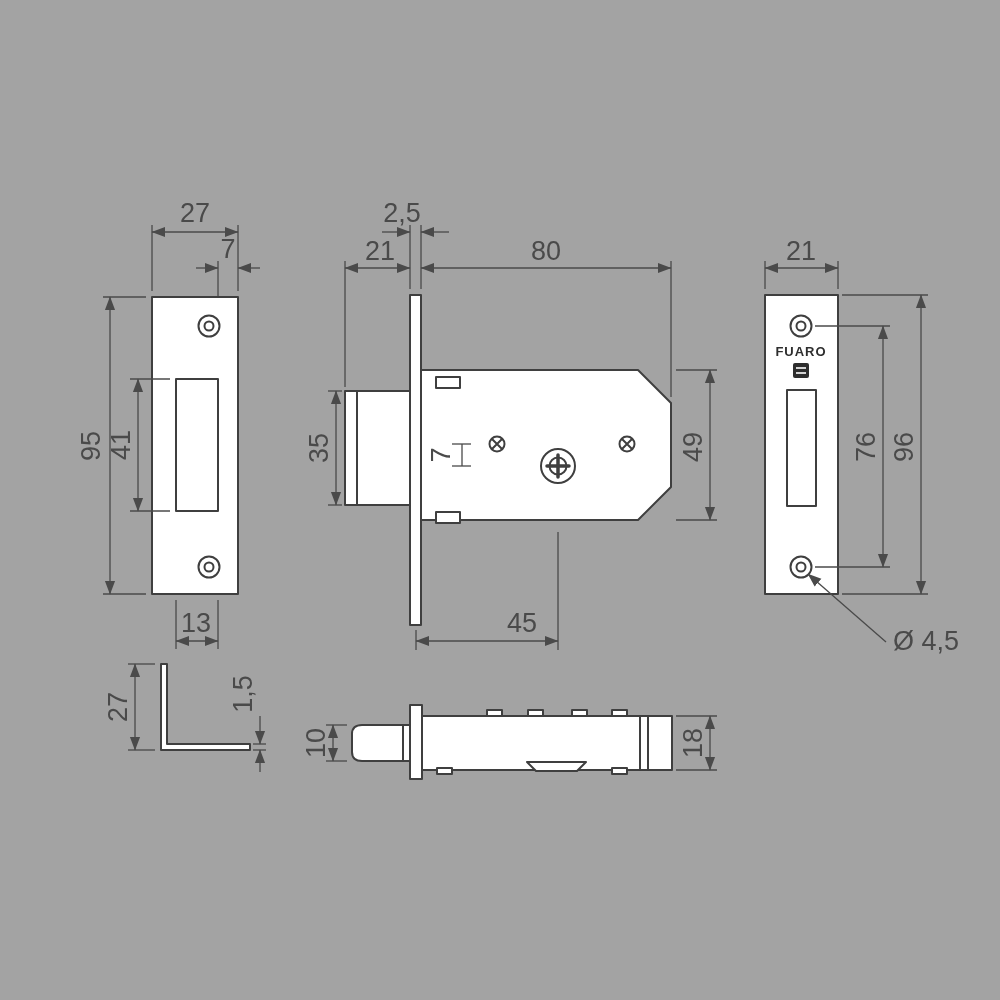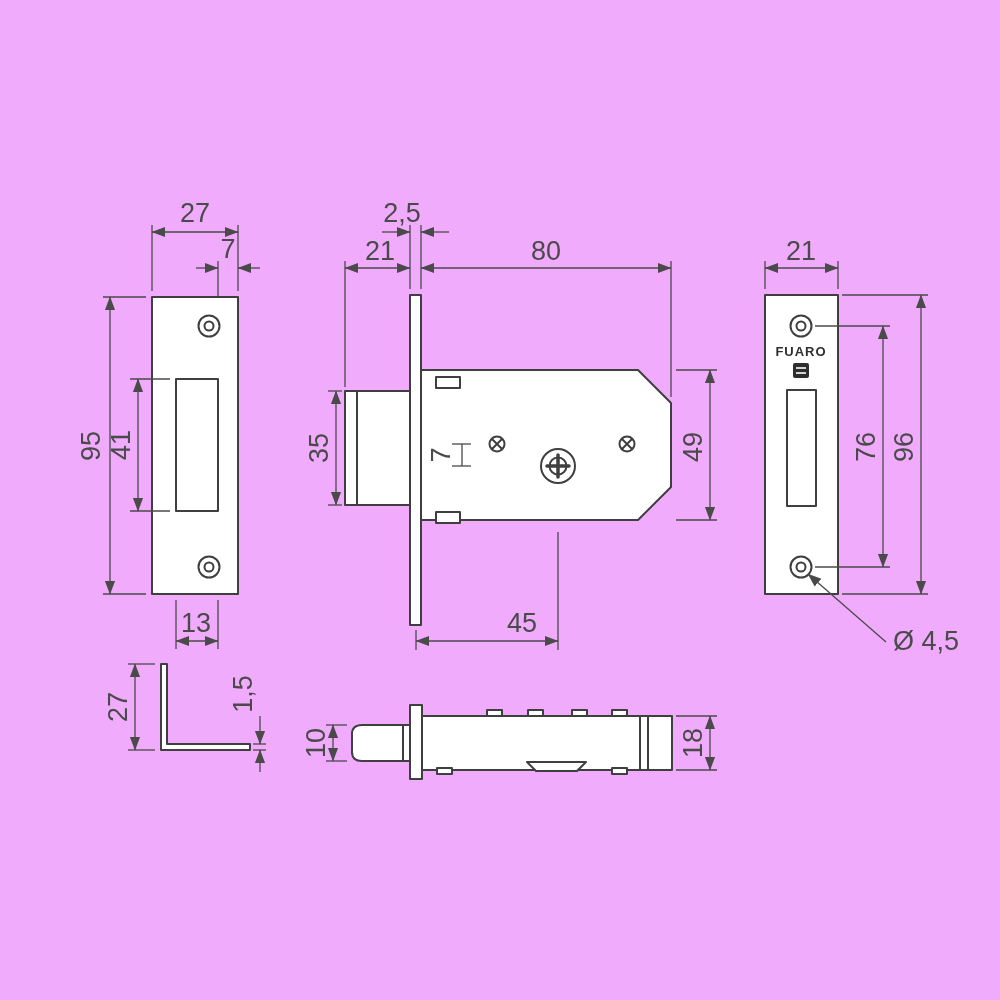--- a/index.html
+++ b/index.html
@@ -1,16 +1,16 @@
 <!DOCTYPE html>
 <html><head>
 <meta charset="utf-8">
 <style>
   html,body{margin:0;padding:0;background:#ffffff;}
-  .stage{width:1000px;height:1000px;position:relative;background:#f0abfc;overflow:hidden;}
+  .stage{width:1000px;height:1000px;position:relative;background:#a3a3a3;overflow:hidden;}
   svg{display:block;}
   .outline{fill:none;stroke:#3f3f3f;stroke-width:2;stroke-linejoin:round;stroke-linecap:round;}
   .outline-f{fill:#ffffff;stroke:#3f3f3f;stroke-width:2;stroke-linejoin:round;}
   .thin{fill:none;stroke:#4a4a4a;stroke-width:1.3;}
   .dimline{fill:none;stroke:#4a4a4a;stroke-width:1.3;}
   .dim{font-family:"Liberation Sans", sans-serif;font-size:27px;fill:#4a4a4a;}
   .brand{font-family:"Liberation Sans", sans-serif;font-size:13px;font-weight:bold;letter-spacing:1px;fill:#2e2e2e;}
   .cross{fill:none;stroke:#3f3f3f;stroke-width:2;stroke-linecap:round;}
   .spindle-cross{fill:none;stroke:#3f3f3f;stroke-width:3.5;stroke-linecap:round;}
 </style>

